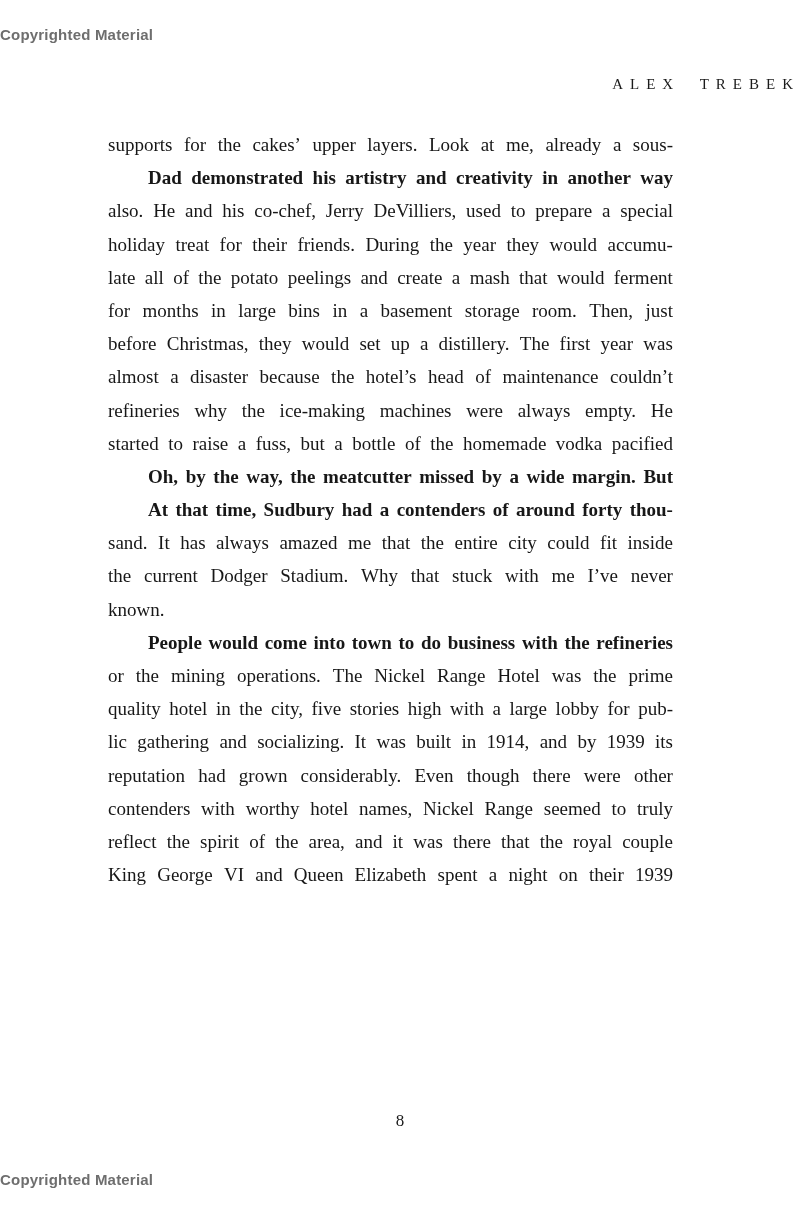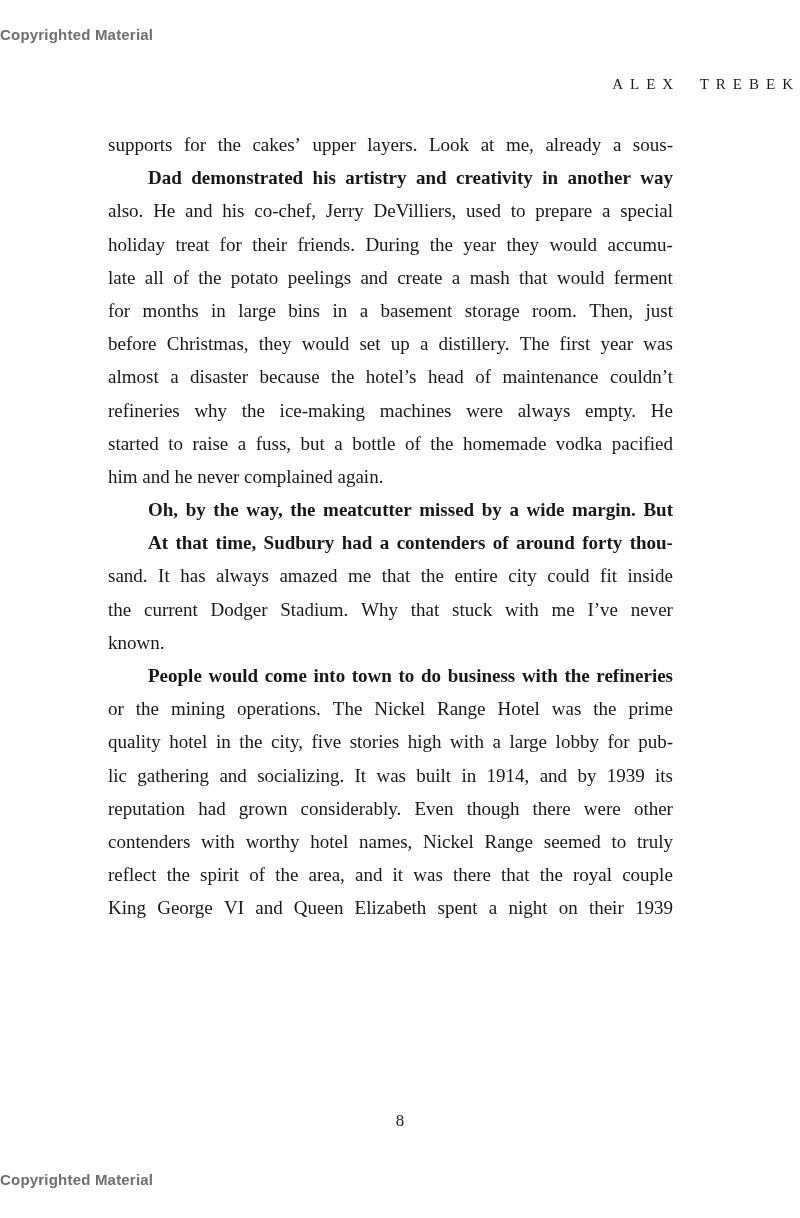--- a/index.html
+++ b/index.html
@@ -202,21 +202,20 @@
         <span>fuss,</span>
         <span>but</span>
         <span>a</span>
         <span>bottle</span>
         <span>of</span>
         <span>the</span>
         <span>homemade</span>
         <span>vodka</span>
         <span>pacified</span>
       </div>
-      <div class="line last">him and he never complained again.</div>
       <div class="line just indented">
         <span>Oh,</span>
         <span>by</span>
         <span>the</span>
         <span>way,</span>
         <span>the</span>
         <span>meatcutter</span>
         <span>missed</span>
         <span>by</span>
         <span>a</span>

